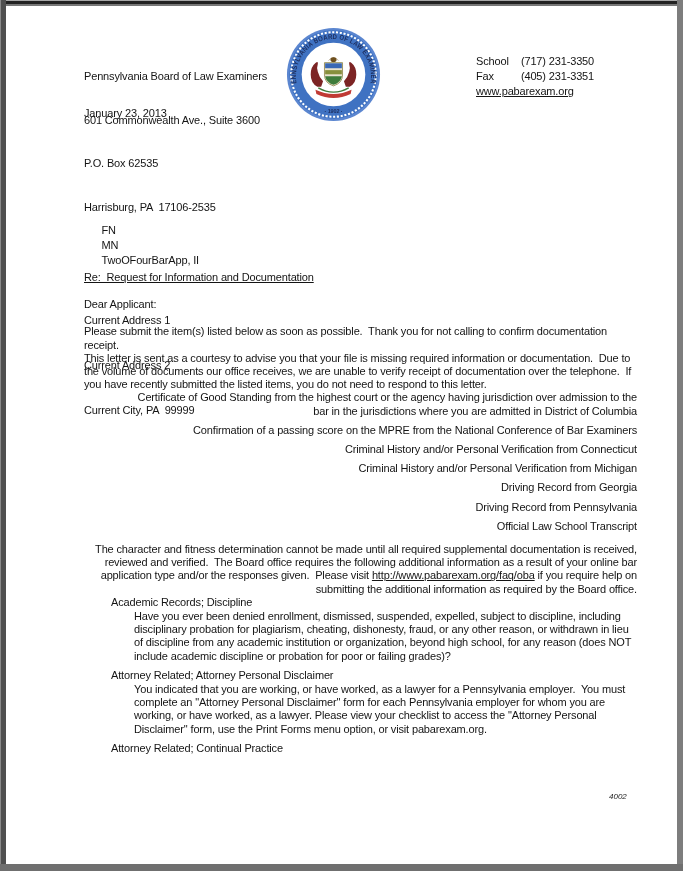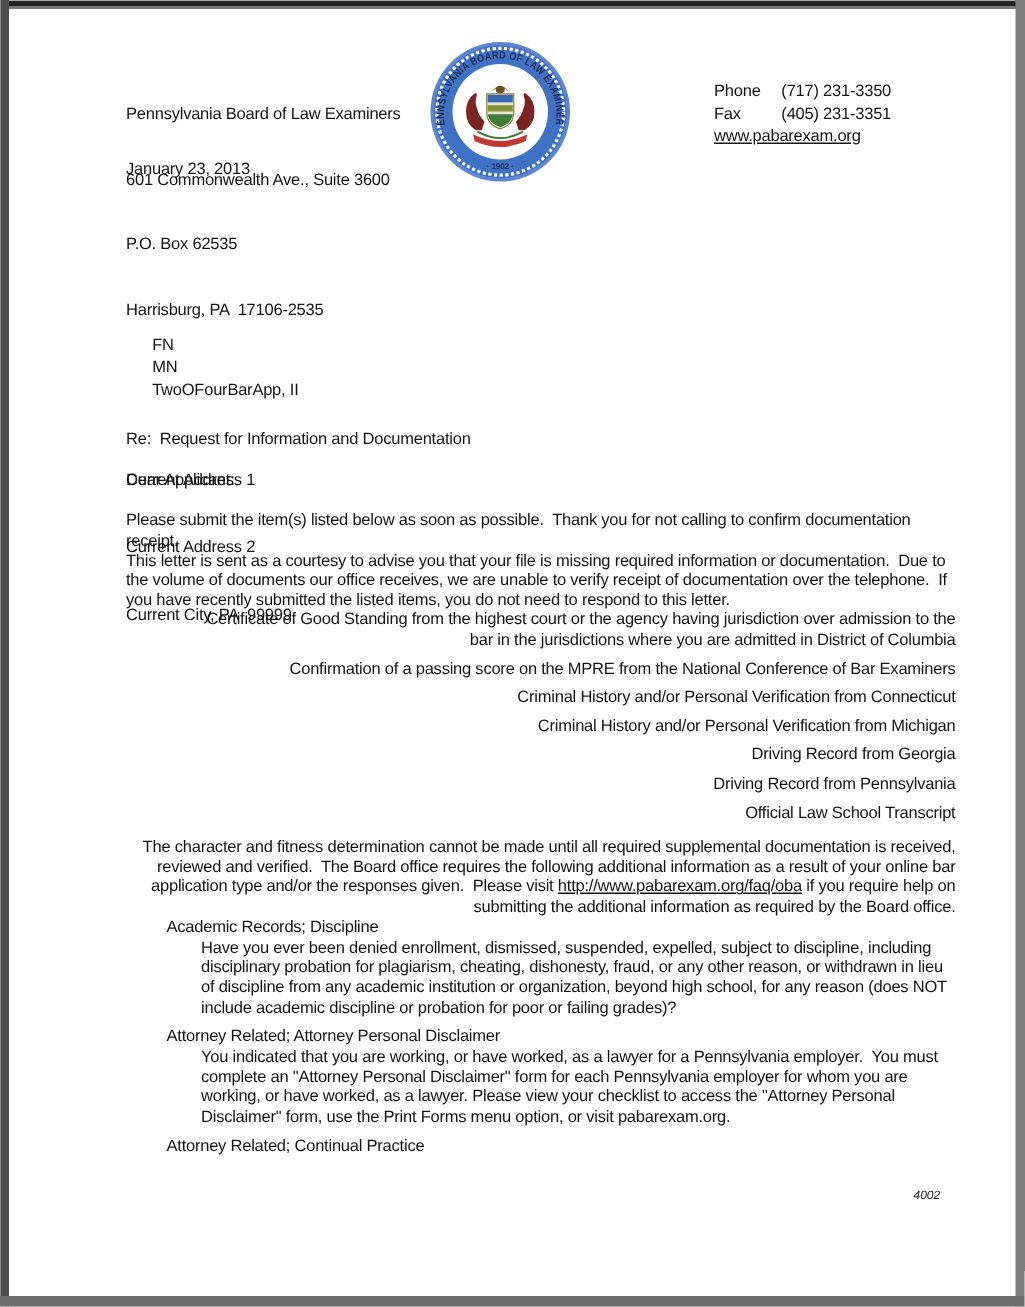--- a/index.html
+++ b/index.html
@@ -27,21 +27,21 @@
   .seal-wrap { position:absolute; left:286px; top:27px; width:95px; height:95px; }
   .contact   { position:absolute; left:476px; top:54px; line-height:15px; }
   .contact .label { display:inline-block; width:42px; }
   .contact a, .body a { color:#141414; }
   .date      { position:absolute; left:84px; top:107px; }
   .recipient { position:absolute; left:84px; top:178px; line-height:15px; }
   .recipient .fn { display:inline-block; width:109px; }
   .recipient .mn { display:inline-block; width:119px; }
 
   .body { position:absolute; left:84px; top:271px; width:553px; line-height:13.2px; }
-  .re         { margin:16px 0 14px 0; }
+  .re         { margin:0 0 14px 0;text-decoration:underline; }
   .salutation { margin:0 0 14px 0; }
   p.para      { margin:0; }
   .p1 { margin-bottom:20px; }
   .p2 { margin-bottom:4px; }
   ul.checklist { list-style:none; margin:0 0 10px 0; padding:0 0 0 50px; }
   ul.checklist li { margin-bottom:6px;text-align:right; }
   .char-para { margin-bottom:15px;text-align:right; }
   .section { margin:0; }
   .section-heading { margin:0 0 1px 27px; }
   .section-body    { margin:0 0 6px 50px; }
@@ -84,21 +84,21 @@
         <rect x="41.2" y="45.4" width="17.6" height="4.4" fill="#87903c"></rect>
         <path d="M41.2,51.8 h17.6 q-1,6.5 -8.8,9 q-7.8,-2.5 -8.8,-9 z" fill="#3f7c3b"></path>
         <path d="M34,64 Q42,68.5 50,68.5 Q58,68.5 66,64" stroke="#3f7c3b" stroke-width="1.4" fill="none"></path>
         <path d="M31,66 Q50,75 69,66 L68,70.5 Q50,79 32,70.5 Z" fill="#c03a34"></path>
       </g>
     </svg>
   </div>
 
   <div class="contact">
     <div>
-      <span class="label">Phone</span>
+      <span class="label">School</span>
       <span>(717) 231-3350</span>
     </div>
     <div>
       <span class="label">Fax</span>
       <span>(405) 231-3351</span>
     </div>
     <div>
       <a href="#">www.pabarexam.org</a>
     </div>
   </div>

